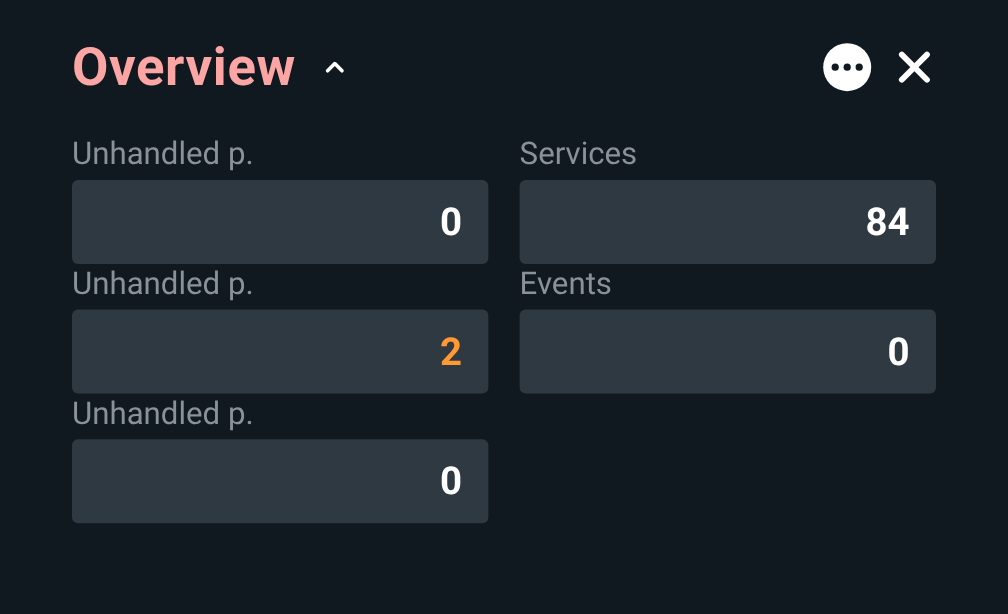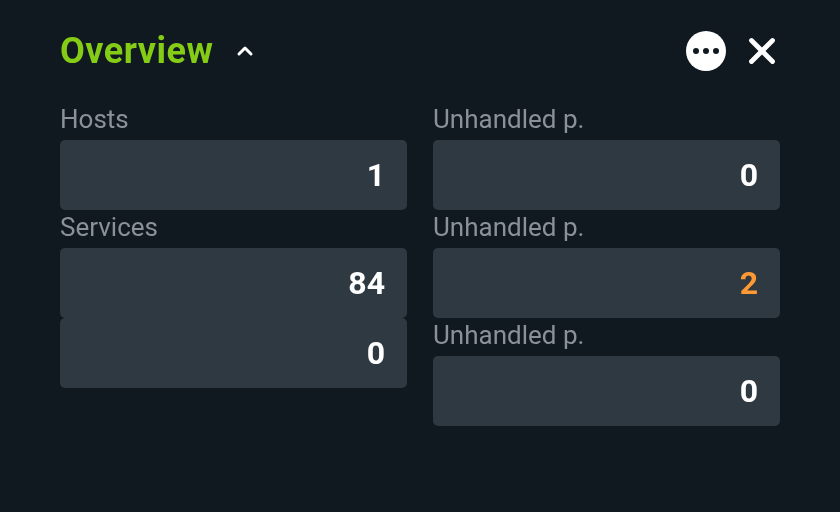--- a/index.html
+++ b/index.html
@@ -19,22 +19,22 @@
       align-items: center;
       justify-content: space-between;
       margin-bottom: 30px;
     }
     .header-left {
       display: flex;
       align-items: center;
       gap: 20px;
     }
     .title {
-      color: #84cc16;
-      font-size: 36px;
+      color: #fca5a5;
+      font-size: 44px;
       font-weight: 700;
       letter-spacing: 0.5px;
     }
     .header-right {
       display: flex;
       align-items: center;
       gap: 18px;
     }
     .chevron-icon {
       color: #ffffff;
@@ -122,35 +122,32 @@
       <svg width="36" height="36" viewBox="0 0 24 24" fill="none" stroke="currentColor" stroke-width="3.2" stroke-linecap="round">
         <line x1="5" y1="5" x2="19" y2="19"></line>
         <line x1="19" y1="5" x2="5" y2="19"></line>
       </svg>
     </div>
   </div>
 </div>
 
 <div class="grid">
   <div>
-    <div class="stat-label">Hosts</div>
-    <div class="stat-box">1</div>
-  </div>
-  <div>
     <div class="stat-label">Unhandled p.</div>
     <div class="stat-box">0</div>
   </div>
   <div>
     <div class="stat-label">Services</div>
     <div class="stat-box">84</div>
   </div>
   <div>
     <div class="stat-label">Unhandled p.</div>
     <div class="stat-box warning">2</div>
   </div>
   <div>
+    <div class="stat-label">Events</div>
     <div class="stat-box">0</div>
   </div>
   <div>
     <div class="stat-label">Unhandled p.</div>
     <div class="stat-box">0</div>
   </div>
 </div>
 
 </body></html>

